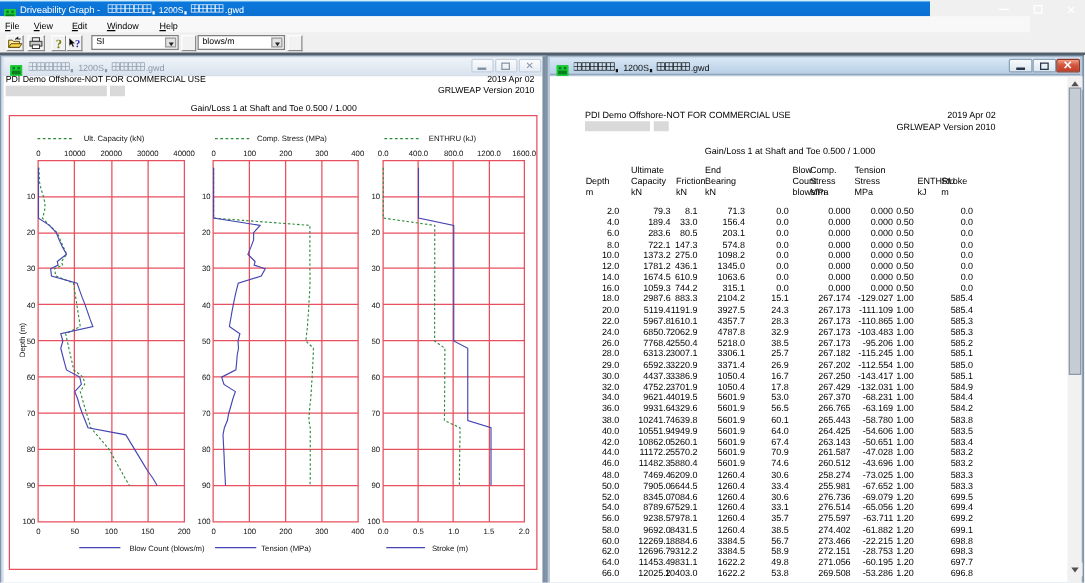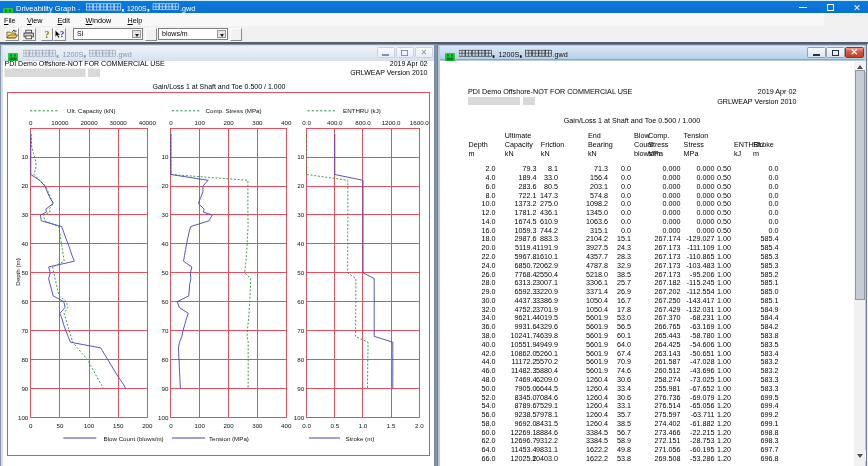--- a/index.html
+++ b/index.html
@@ -1,16 +1,16 @@
 <!DOCTYPE html>
 <html><head><meta charset="utf-8"><style>
 *{margin:0;padding:0;box-sizing:border-box}
 html,body{width:868px;height:466px;overflow:hidden;font-family:"Liberation Sans",sans-serif;background:#f0f0f0;position:relative}
 .abs{position:absolute}
-#titlebar{position:absolute;left:0;top:0;width:868px;height:13px;background:linear-gradient(#0c79dd,#0a6fd0);border-top:1px solid #cdeefb}
+#titlebar{position:absolute;left:0;top:0;width:744px;height:13px;background:linear-gradient(#0c79dd,#0a6fd0);border-top:1px solid #cdeefb}
 #menubar{position:absolute;left:0;top:13px;width:824px;height:13px;background:#f8f8f8;font-size:7.2px;color:#000}
 .mi{position:absolute;top:3px}
 .mi u{text-decoration:underline;text-decoration-thickness:0.7px;text-underline-offset:1px}
 #toolbar{position:absolute;left:0;top:26px;width:868px;height:16px;background:#f0f0f0}
 .tbtn{position:absolute;top:2px;height:13px;background:#f2f2f2;border:1px solid;border-color:#fdfdfd #8a8a8a #8a8a8a #fdfdfd;display:flex;align-items:center;justify-content:center}
 .combo{position:absolute;top:2px;height:12px;background:#fff;border:1px solid #7f7f7f;font-size:7px;line-height:10px;padding-left:3px}
 .carr{position:absolute;right:1px;top:1px;width:9px;height:8px;background:#e3e3e3;border:1px solid #999}
 .tri{position:absolute;left:2px;top:3px;width:0;height:0;border-left:2.5px solid transparent;border-right:2.5px solid transparent;border-top:3px solid #222}
 #mdisep{position:absolute;left:0;top:42px;width:868px;height:1.5px;background:#53606b}
 .win{position:absolute;top:43.5px;height:423.5px;border:1px solid;border-bottom:none}
@@ -447,27 +447,27 @@
 <div id="rtable">
  <div class="rtxt" style="left:468px;top:87.3px">PDI Demo Offshore-NOT FOR COMMERCIAL USE</div>
  <div class="rtxt" style="right:71.5px;top:87.3px">2019 Apr 02</div>
  <div class="rtxt" style="right:71.5px;top:96.8px">GRLWEAP Version 2010</div>
  <div class="abs" style="left:468px;top:96.8px;width:52px;height:8.5px;background:#d9d9d9"></div>
  <div class="abs" style="left:523px;top:96.8px;width:12px;height:8.5px;background:#d9d9d9"></div>
  <div class="rtxt" style="left:500px;top:116.3px;width:264px;text-align:center">Gain/Loss 1 at Shaft and Toe 0.500 / 1.000</div>
  <div class="th" style="left:468.5px">&nbsp;<br>Depth<br>m</div>
     <div class="th" style="left:504.8px">Ultimate<br>Capacity<br>kN</div>
     <div class="th" style="left:540.8px">&nbsp;<br>Friction<br>kN</div>
-    <div class="th" style="left:588px">End<br>Bearing<br>kN</div>
+    <div class="th" style="left:564px">End<br>Bearing<br>kN</div>
     <div class="th" style="left:634px">Blow<br>Count<br>blows/m</div>
     <div class="th" style="left:648.1px">Comp.<br>Stress<br>MPa</div>
     <div class="th" style="left:683.6px">Tension<br>Stress<br>MPa</div>
     <div class="th" style="left:753px">&nbsp;<br>Stroke<br>m</div>
     <div class="th" style="left:734px">&nbsp;<br>ENTHRU<br>kJ</div>
  <div class="tc" style="right:372.5px">2.0<br>4.0<br>6.0<br>8.0<br>10.0<br>12.0<br>14.0<br>16.0<br>18.0<br>20.0<br>22.0<br>24.0<br>26.0<br>28.0<br>29.0<br>30.0<br>32.0<br>34.0<br>36.0<br>38.0<br>40.0<br>42.0<br>44.0<br>46.0<br>48.0<br>50.0<br>52.0<br>54.0<br>56.0<br>58.0<br>60.0<br>62.0<br>64.0<br>66.0</div>
     <div class="tc" style="right:331.5px">79.3<br>189.4<br>283.6<br>722.1<br>1373.2<br>1781.2<br>1674.5<br>1059.3<br>2987.6<br>5119.4<br>5967.8<br>6850.7<br>7768.4<br>6313.2<br>6592.3<br>4437.3<br>4752.2<br>9621.4<br>9931.6<br>10241.7<br>10551.9<br>10862.0<br>11172.2<br>11482.3<br>7469.4<br>7905.0<br>8345.0<br>8789.6<br>9238.5<br>9692.0<br>12269.1<br>12696.7<br>11453.4<br>12025.2</div>
     <div class="tc" style="right:310px">8.1<br>33.0<br>80.5<br>147.3<br>275.0<br>436.1<br>610.9<br>744.2<br>883.3<br>1191.9<br>1610.1<br>2062.9<br>2550.4<br>3007.1<br>3220.9<br>3386.9<br>3701.9<br>4019.5<br>4329.6<br>4639.8<br>4949.9<br>5260.1<br>5570.2<br>5880.4<br>6209.0<br>6644.5<br>7084.6<br>7529.1<br>7978.1<br>8431.5<br>8884.6<br>9312.2<br>9831.1<br>10403.0</div>
-    <div class="tc" style="right:260px">71.3<br>156.4<br>203.1<br>574.8<br>1098.2<br>1345.0<br>1063.6<br>315.1<br>2104.2<br>3927.5<br>4357.7<br>4787.8<br>5218.0<br>3306.1<br>3371.4<br>1050.4<br>1050.4<br>5601.9<br>5601.9<br>5601.9<br>5601.9<br>5601.9<br>5601.9<br>5601.9<br>1260.4<br>1260.4<br>1260.4<br>1260.4<br>1260.4<br>1260.4<br>3384.5<br>3384.5<br>1622.2<br>1622.2</div>
+    <div class="tc" style="right:272px">71.3<br>156.4<br>203.1<br>574.8<br>1098.2<br>1345.0<br>1063.6<br>315.1<br>2104.2<br>3927.5<br>4357.7<br>4787.8<br>5218.0<br>3306.1<br>3371.4<br>1050.4<br>1050.4<br>5601.9<br>5601.9<br>5601.9<br>5601.9<br>5601.9<br>5601.9<br>5601.9<br>1260.4<br>1260.4<br>1260.4<br>1260.4<br>1260.4<br>1260.4<br>3384.5<br>3384.5<br>1622.2<br>1622.2</div>
     <div class="tc" style="right:237.0px">0.0<br>0.0<br>0.0<br>0.0<br>0.0<br>0.0<br>0.0<br>0.0<br>15.1<br>24.3<br>28.3<br>32.9<br>38.5<br>25.7<br>26.9<br>16.7<br>17.8<br>53.0<br>56.5<br>60.1<br>64.0<br>67.4<br>70.9<br>74.6<br>30.6<br>33.4<br>30.6<br>33.1<br>35.7<br>38.5<br>56.7<br>58.9<br>49.8<br>53.8</div>
     <div class="tc" style="right:187.5px">0.000<br>0.000<br>0.000<br>0.000<br>0.000<br>0.000<br>0.000<br>0.000<br>267.174<br>267.173<br>267.173<br>267.173<br>267.173<br>267.182<br>267.202<br>267.250<br>267.429<br>267.370<br>266.765<br>265.443<br>264.425<br>263.143<br>261.587<br>260.512<br>258.274<br>255.981<br>276.736<br>276.514<br>275.597<br>274.402<br>273.466<br>272.151<br>271.056<br>269.508</div>
     <div class="tc" style="right:153.5px">0.000<br>0.000<br>0.000<br>0.000<br>0.000<br>0.000<br>0.000<br>0.000<br>-129.027<br>-111.109<br>-110.865<br>-103.483<br>-95.206<br>-115.245<br>-112.554<br>-143.417<br>-132.031<br>-68.231<br>-63.169<br>-58.780<br>-54.606<br>-50.651<br>-47.028<br>-43.696<br>-73.025<br>-67.652<br>-69.079<br>-65.056<br>-63.711<br>-61.882<br>-22.215<br>-28.753<br>-60.195<br>-53.286</div>
     <div class="tc" style="right:137px">0.50<br>0.50<br>0.50<br>0.50<br>0.50<br>0.50<br>0.50<br>0.50<br>1.00<br>1.00<br>1.00<br>1.00<br>1.00<br>1.00<br>1.00<br>1.00<br>1.00<br>1.00<br>1.00<br>1.00<br>1.00<br>1.00<br>1.00<br>1.00<br>1.00<br>1.00<br>1.20<br>1.20<br>1.20<br>1.20<br>1.20<br>1.20<br>1.20<br>1.20</div>
     <div class="tc" style="right:89.5px">0.0<br>0.0<br>0.0<br>0.0<br>0.0<br>0.0<br>0.0<br>0.0<br>585.4<br>585.4<br>585.3<br>585.3<br>585.2<br>585.1<br>585.0<br>585.1<br>584.9<br>584.4<br>584.2<br>583.8<br>583.5<br>583.4<br>583.2<br>583.2<br>583.3<br>583.3<br>699.5<br>699.4<br>699.2<br>699.1<br>698.8<br>698.3<br>697.7<br>696.8</div>
 </div>
 </body></html>

